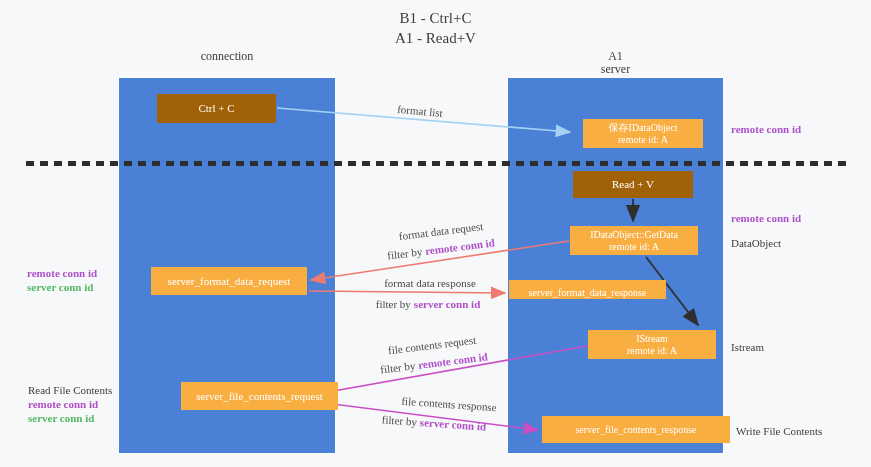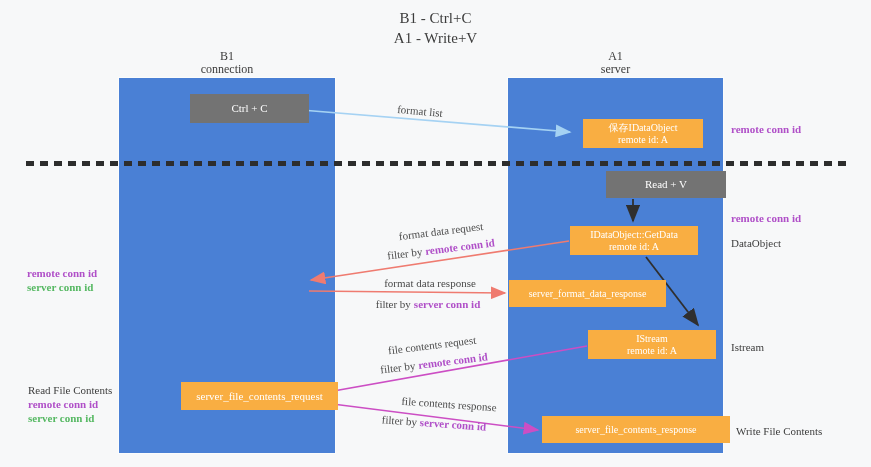--- a/index.html
+++ b/index.html
@@ -21,21 +21,21 @@
     background:#4a80d5; box-shadow:0 0 0 1px rgba(255,255,255,.55);
   }
   .dashes {
     top:161px; left:26px; width:820px; height:5px;
     background:repeating-linear-gradient(90deg,#2d2d2d 0 8px,transparent 8px 14px);
   }
   .box {
     display:flex; flex-direction:column; align-items:center; justify-content:center;
     color:#fff; text-align:center; font-size:11px; line-height:13px;
   }
-  .box.green { background:#737373;margin-left:33px; }
+  .box.green { background:#a16207; }
   .box.orange { background:#f9ae42; }
   .box.small { font-size:10px; line-height:12px; }
   .flow-label {
     font-size:11px; color:#4a4a4a; white-space:nowrap;
     transform:translate(-50%,-50%);
   }
   .rot-up { transform:translate(-50%,-50%) rotate(-7deg); }
   .rot-dn4 { transform:translate(-50%,-50%) rotate(4deg); }
   .rot-dn5 { transform:translate(-50%,-50%) rotate(5deg); }
   .purple { color:#b050c8; font-weight:bold; }
@@ -44,25 +44,24 @@
   .key { margin-left:3px; }
   svg.overlay { position:absolute; top:0; left:0; pointer-events:none; }
 </style>
 </head>
 <body>
 
 <div class="canvas">
 
   <div class="abs title">
     <div>B1 - Ctrl+C</div>
-    <div>A1 - Write+V</div>
+    <div>A1 - Read+V</div>
   </div>
 
   <div class="abs lane-header" style="left:119px; top:50px; width:216px;">
-    <div>B1</div>
     <div>connection</div>
   </div>
   <div class="abs lane-header" style="left:508px; top:50px; width:215px;">
     <div>A1</div>
     <div>server</div>
   </div>
 
   <div class="abs lane" style="left:119px; top:78px; width:216px; height:375px;"></div>
   <div class="abs lane" style="left:508px; top:78px; width:215px; height:375px;"></div>
 
@@ -103,22 +102,25 @@
 
   <div class="abs box green" style="left:573px; top:171px; width:120px; height:27px;">
     <span>Read + V</span>
   </div>
 
   <div class="abs box orange small" style="left:570px; top:226px; width:128px; height:29px;">
     <span>IDataObject::GetData</span>
     <span>remote id: A</span>
   </div>
 
+  <div class="abs box orange" style="left:151px; top:267px; width:156px; height:28px;">
+    <span>server_format_data_request</span>
+  </div>
 
-  <div class="abs box orange small" style="left:509px; top:280px; width:157px; height:27px;">
+  <div class="abs box orange small" style="left:509px; top:280px; width:157px; height:19px;justify-content:flex-end;">
     <span>server_format_data_response</span>
   </div>
 
   <div class="abs box orange small" style="left:588px; top:330px; width:128px; height:29px;">
     <span>IStream</span>
     <span>remote id: A</span>
   </div>
 
   <div class="abs box orange" style="left:165px; top:382px; width:157px; height:28px;margin-left:16px;">
     <span>server_file_contents_request</span>

